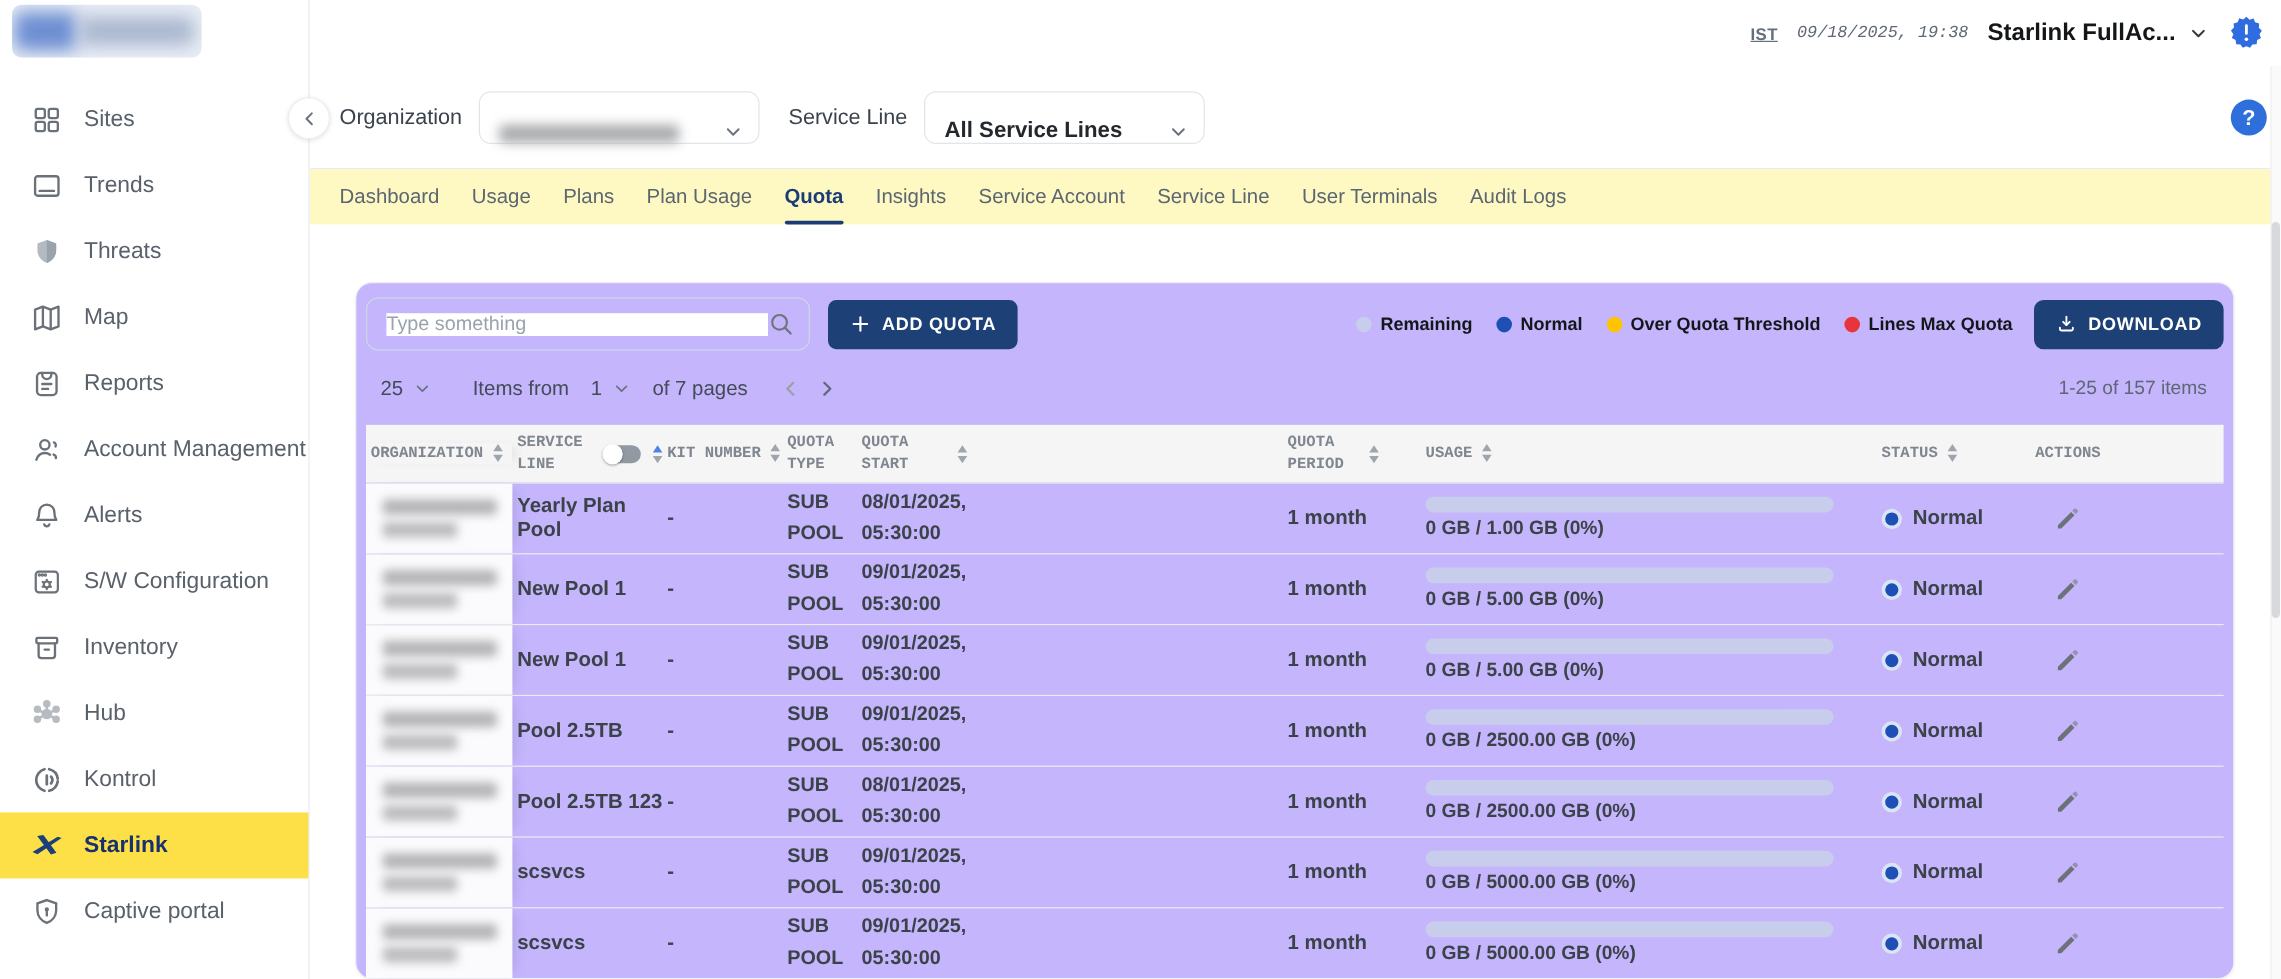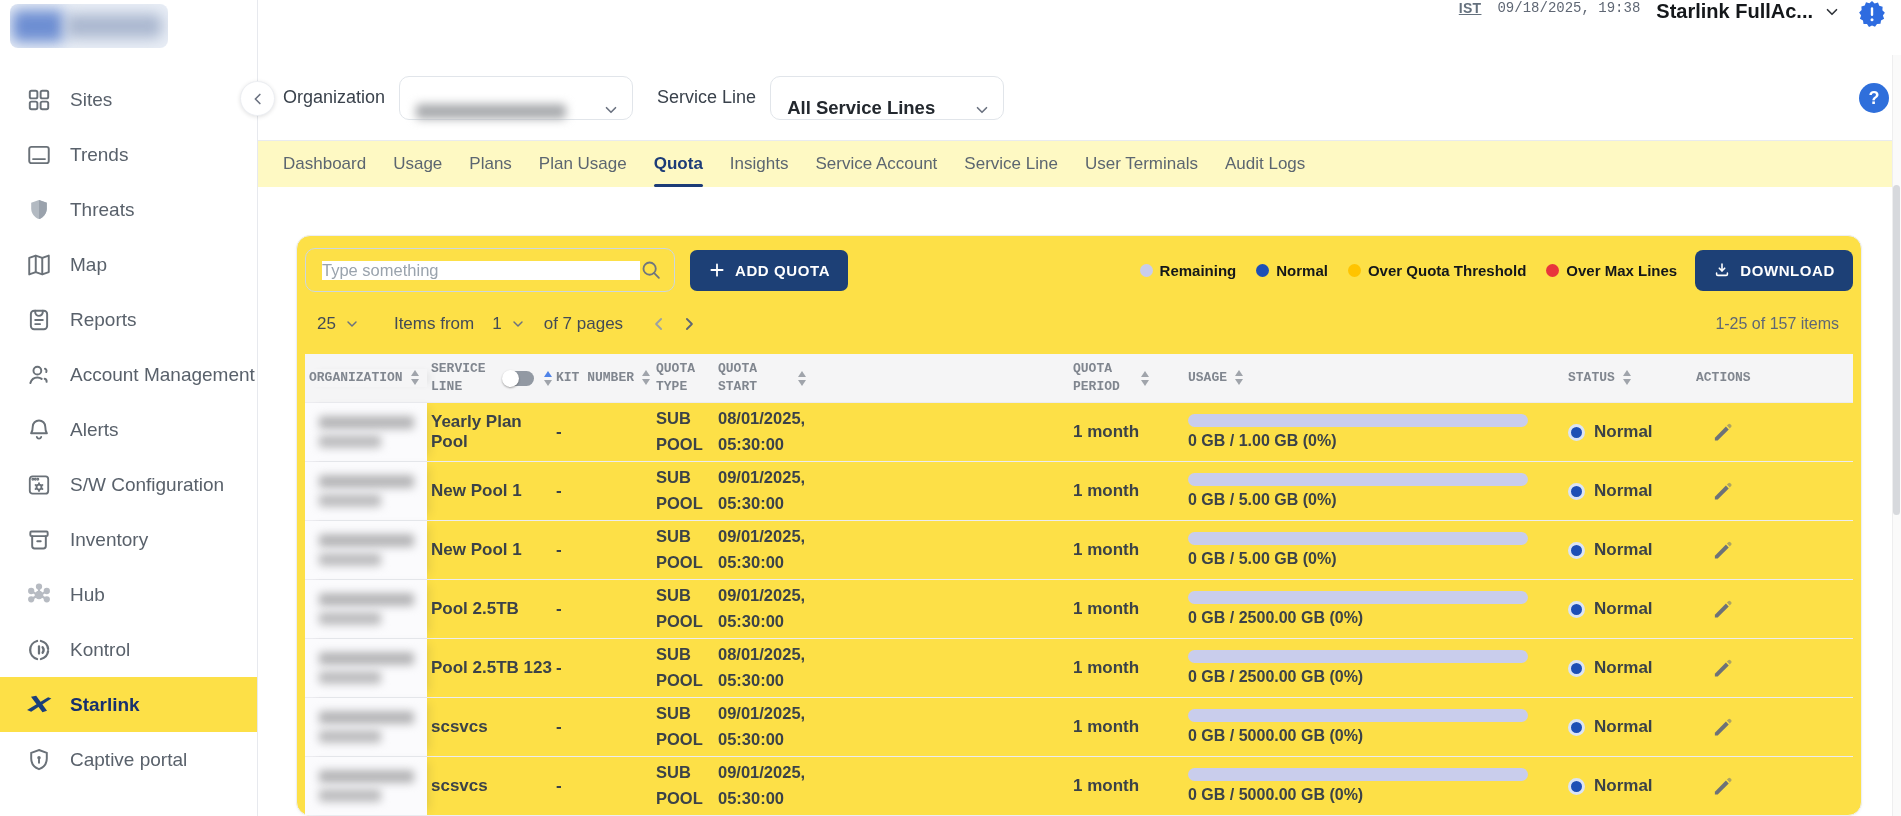--- a/index.html
+++ b/index.html
@@ -22,25 +22,25 @@
   .nav-item .ic { width:26px; height:26px; color:#6a7178; flex:none; display:flex; }
   .nav-item .lbl { font-size:19px; }
   .nav-item.active { background:#fde047; color:#17306e; }
   .nav-item.active .lbl { font-weight:700; }
   .nav-item.active .ic { color:#1b3f7a; }
   .ic svg { width:100%; height:100%; }
 
   
   .main { flex:1; display:flex; flex-direction:column; position:relative; }
 
-  .topbar { height:55px; display:flex; align-items:flex-start; justify-content:flex-end;
+  .topbar { height:55px; display:flex; align-items:center; justify-content:flex-end;
     gap:16px; padding-right:14px; background:#fff; }
   .tz { font-size:14px; font-weight:700; color:#64707d; text-decoration:underline;
     letter-spacing:.3px; }
-  .dt { font-family:"Liberation Mono", monospace; font-size:14px; color:#5f6774; }
+  .dt { font-family:"Liberation Mono", monospace; font-size:14px; color:#5f6774;font-style:italic; }
   .account { display:flex; align-items:center; gap:10px; cursor:pointer; }
   .account .name { font-size:20px; font-weight:700; color:#14171a; }
   .account .chev { width:18px; height:18px; color:#30343a; display:flex; }
   .badge { width:30px; height:30px; display:flex; cursor:pointer; }
 
   .filters-row { height:86px; display:flex; align-items:center; padding-left:25px;
     border-bottom:1px solid #e9ebef; position:relative; background:#fff; }
   .collapse-btn { position:absolute; left:-18px; top:26px; width:35px; height:35px;
     border-radius:50%; background:#fff; border:1px solid #eceef2;
     box-shadow:0 1px 4px rgba(0,0,0,.12); display:flex; align-items:center;
@@ -62,21 +62,21 @@
   .tabs-row { height:46px; display:flex; align-items:stretch; gap:27px;
     padding-left:25px; background:#fef9c3; }
   .tab { display:flex; align-items:center; font-size:17px; color:#5c6670;
     cursor:pointer; position:relative; white-space:nowrap; }
   .tab.active { color:#1c3c77; font-weight:700; }
   .tab.active::after { content:""; position:absolute; left:0; right:0; bottom:0;
     height:3px; background:#1c3c77; border-radius:2px; }
 
   
   .card { margin:48px 39px 0 38px; width:1566px; border:1px solid #edeff3;
-    border-radius:14px; background:#fde047; box-shadow:0 1px 3px rgba(20,30,60,.04);
+    border-radius:14px; background:#c4b5fd; box-shadow:0 1px 3px rgba(20,30,60,.04);
     padding:12px 8px 0 8px; }
 
   .toolbar { display:flex; align-items:center; }
   .search-box { width:370px; height:44px; border:1px solid #ccd7e0; border-radius:10px;
     display:flex; align-items:center; padding:0 12px 0 16px; }
   .search-box input { border:none; outline:none; flex:1; font-size:16.5px;
     font-family:"Liberation Sans", sans-serif; color:#30353c; }
   .search-box input::placeholder { color:#9aa3ad; }
   .search-box .ic { width:22px; height:22px; color:#6f767e; display:flex; }
   .btn { height:41px; background:#1d4076; color:#fff; border:none; border-radius:7px;
@@ -488,21 +488,21 @@
           <div class="leg-item">
               <span class="leg-dot" style="background-color: rgb(29, 79, 181);"></span>
               <span class="leg-lbl">Normal</span>
             </div>
           <div class="leg-item">
               <span class="leg-dot" style="background-color: rgb(255, 196, 0);"></span>
               <span class="leg-lbl">Over Quota Threshold</span>
             </div>
           <div class="leg-item">
               <span class="leg-dot" style="background-color: rgb(232, 53, 60);"></span>
-              <span class="leg-lbl">Over Max Lines</span>
+              <span class="leg-lbl">Lines Max Quota</span>
             </div>
         </div>
         <button class="btn dl-btn">
           <span class="ic">
               <svg>
                 <use href="#i-download"></use>
               </svg>
             </span>
           <span>DOWNLOAD</span>
         </button>

